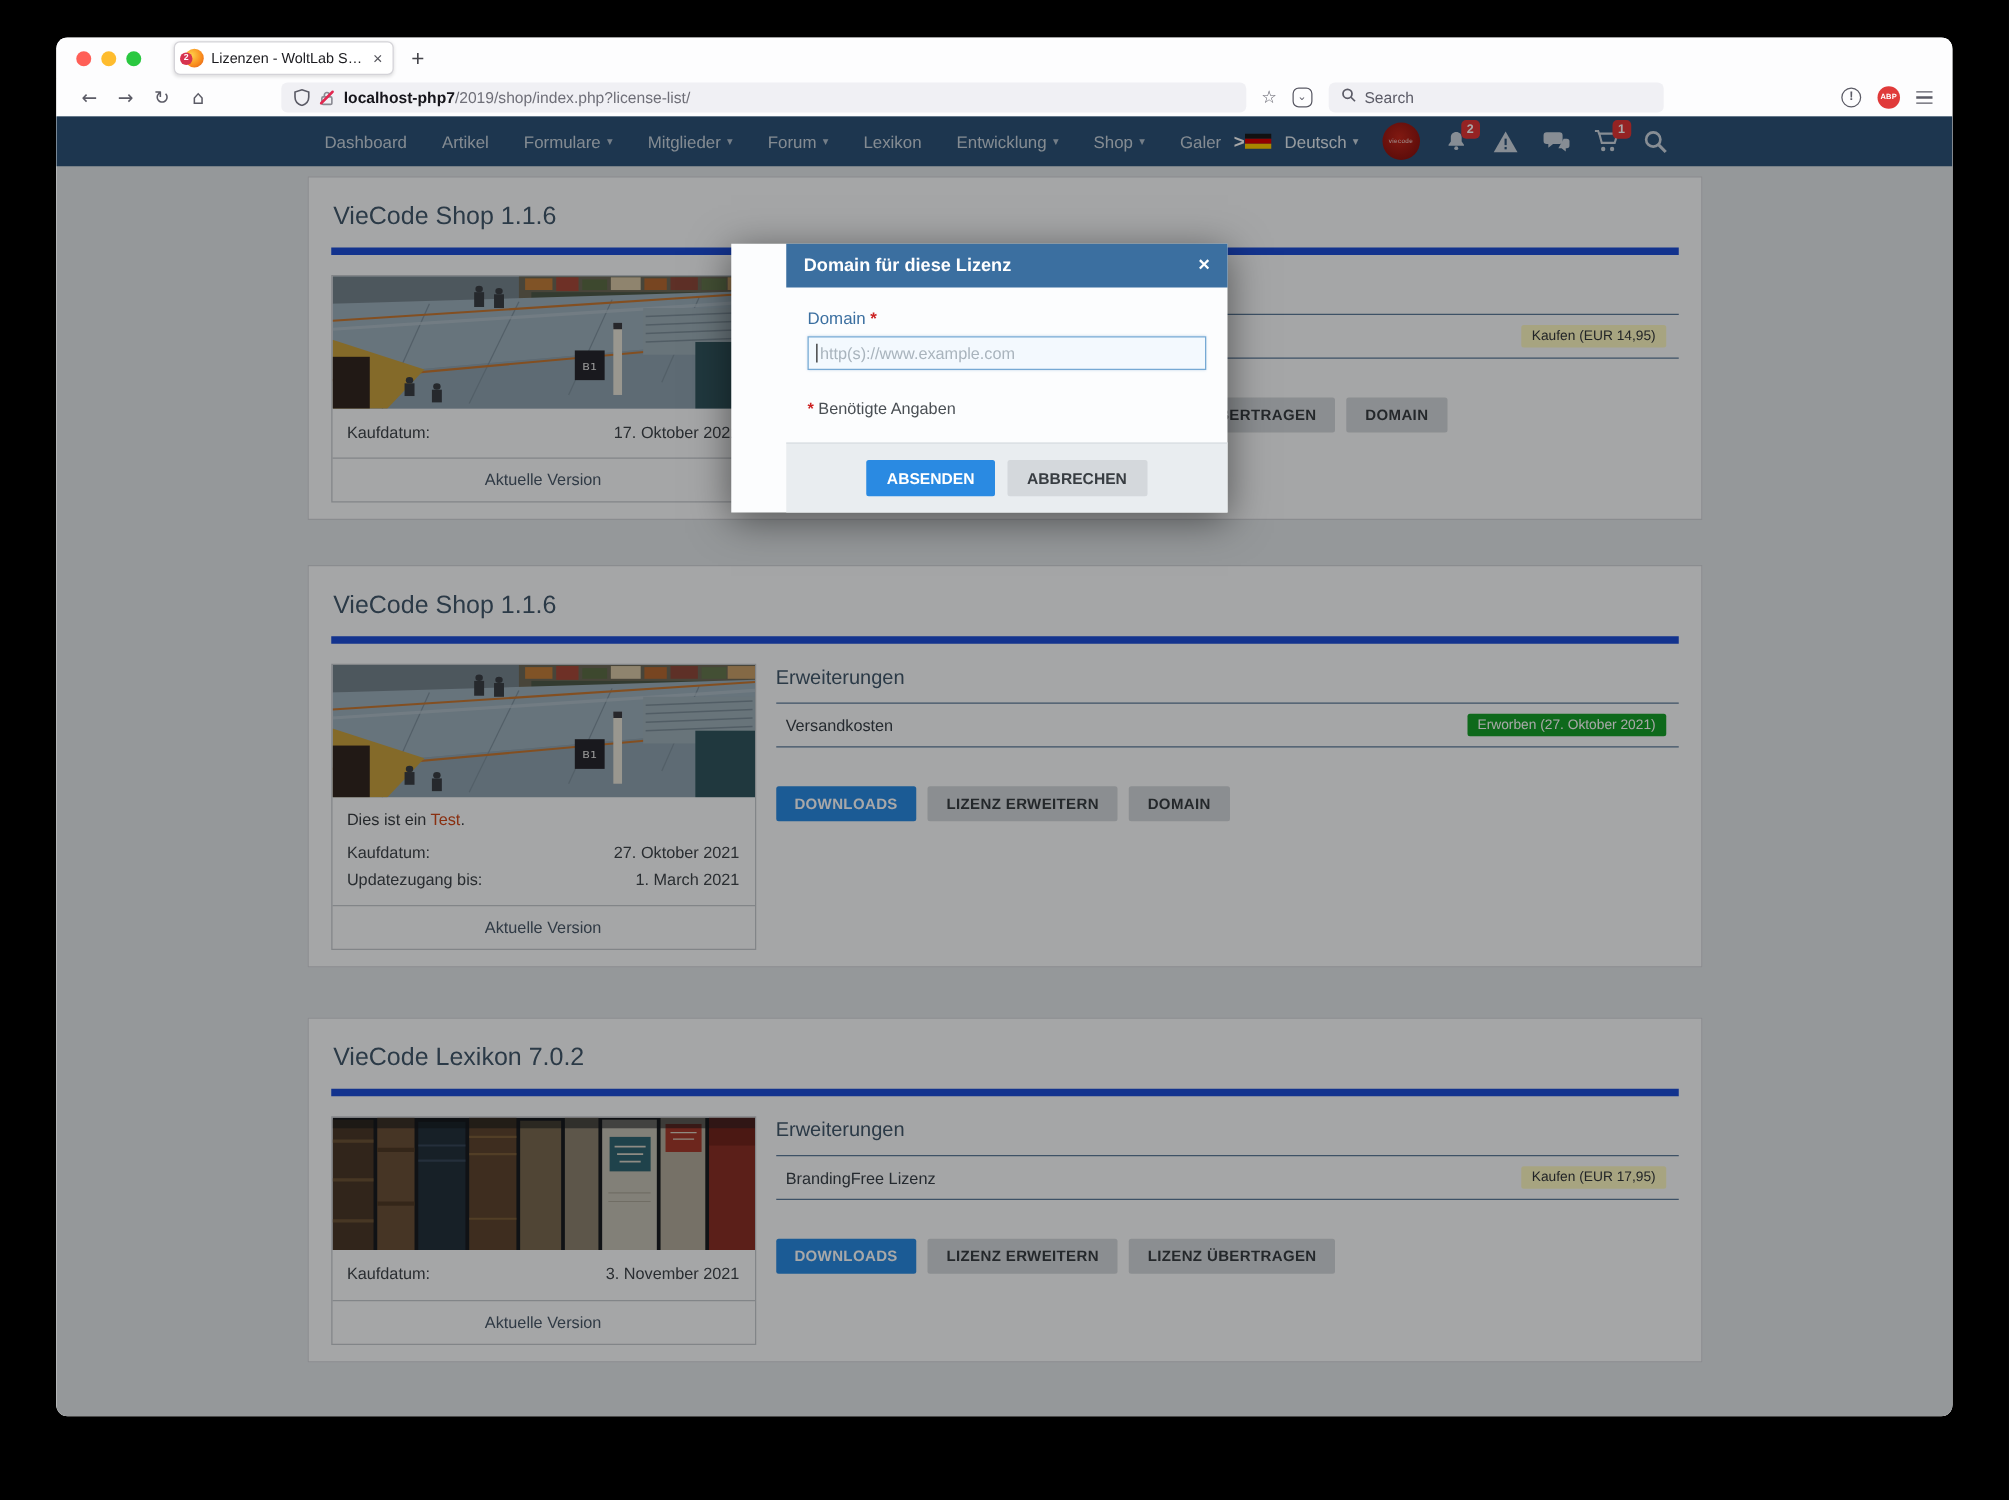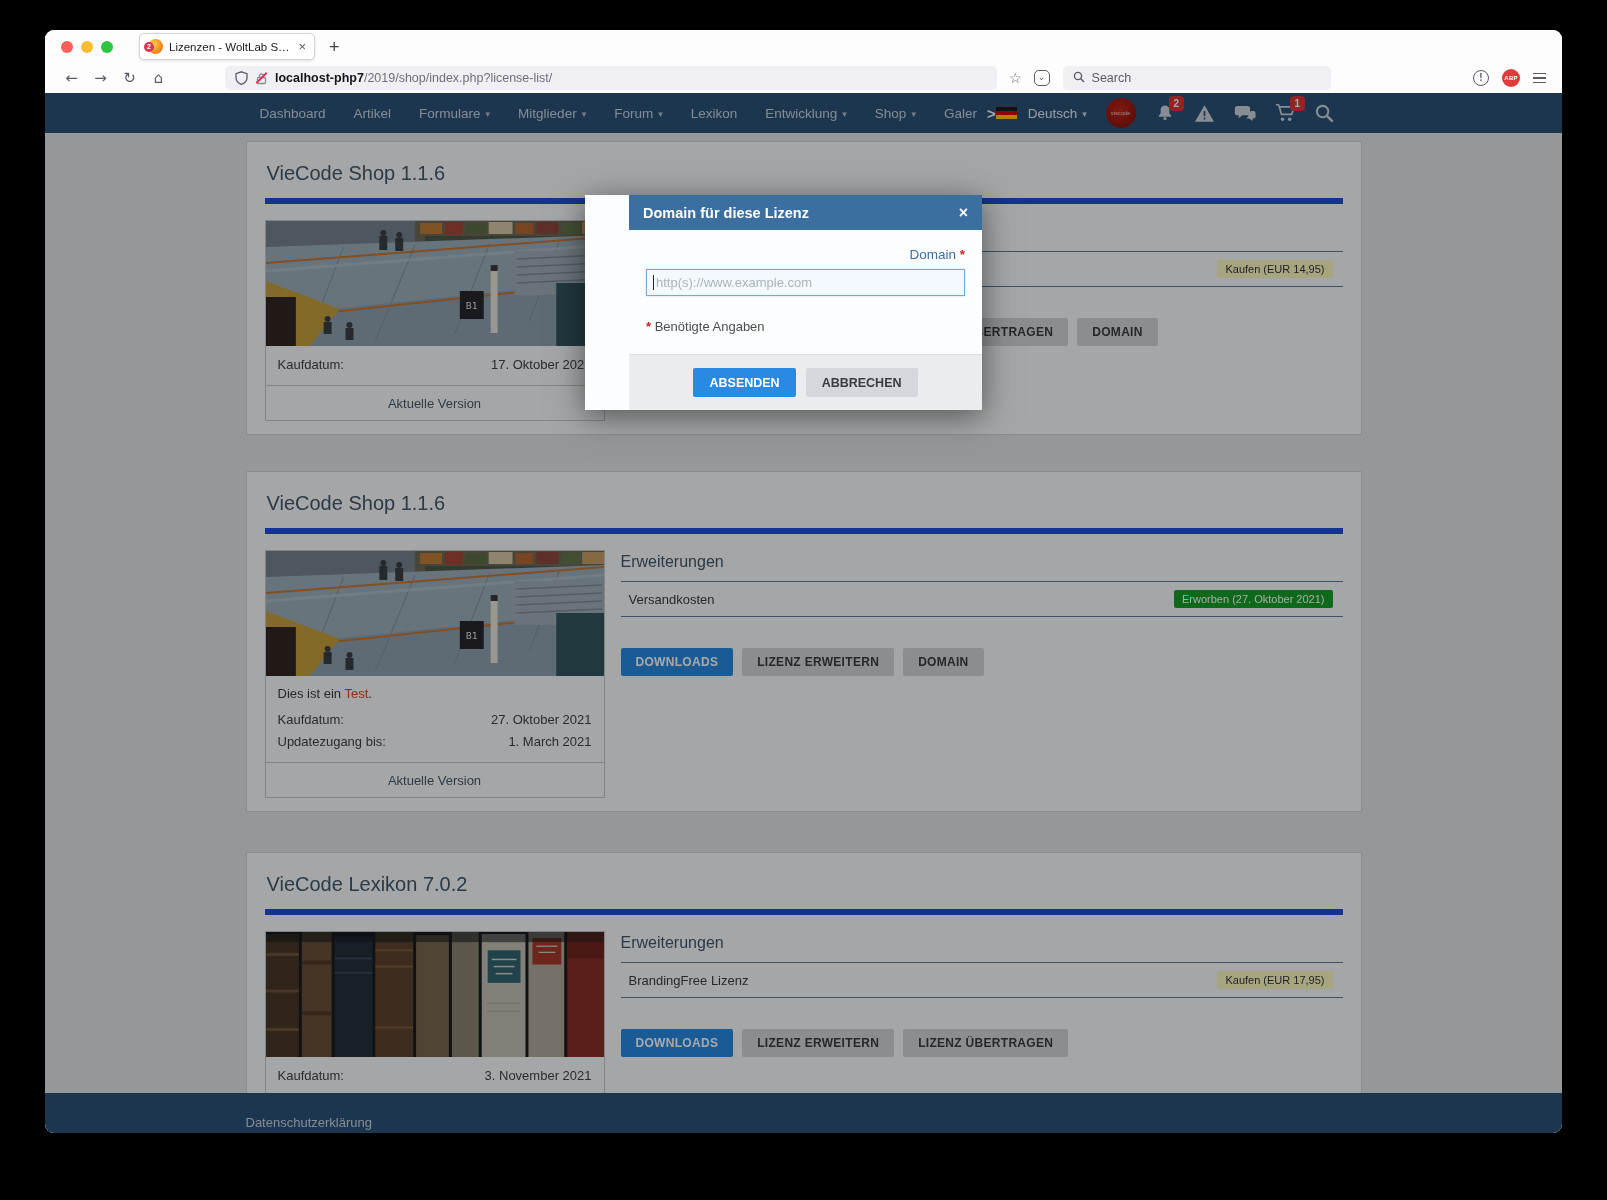--- a/index.html
+++ b/index.html
@@ -57,21 +57,21 @@
   .nicon { position:relative; color:#cdd7e1; display:flex; }
   .nbadge { position:absolute; top:-7px; right:-9px; min-width:15px; height:15px; border-radius:4px; background:var(--badge-red); color:#fff; font-size:10px; font-weight:bold; line-height:15px; text-align:center; padding:0 3px; }
 
   .main { height:960px; overflow:hidden; }
   .license { background:#fbfcfd; border:1px solid #d2d5d9; padding:18px 18px 13px; }
   .license.s1 { margin-top:8px; } .license.s2 { margin-top:36px; } .license.s3 { margin-top:40px; }
   .sec-title { font-size:20px; font-weight:400; color:#42586c; padding:2px 2px 13px; border-bottom:6px solid #1d4ed8; }
   .sec-body { display:flex; gap:16px; margin-top:16px; align-items:flex-start; }
 
   .media { width:340px; flex:none; border:1px solid #c6cacf; background:#fbfcfd; }
-  .media-img { height:125px; overflow:hidden; }
+  .media-img { height:106px; overflow:hidden; }
   .media-img svg { display:block; width:100%; height:100%; }
   .media-note { padding:10px 12px 0; font-size:13px; color:#3a3f44; }
   .media-note a { color:var(--link-orange); text-decoration:none; }
   .media-details { padding:8px 12px 10px; }
   .drow { display:flex; justify-content:space-between; font-size:13px; color:#3f454b; line-height:1.65; }
   .media-footer { border-top:1px solid #c6cacf; text-align:center; padding:8px 0; }
   .media-footer a { font-size:13px; color:#49596a; text-decoration:none; }
 
   .ext { flex:1; }
   .ext h3 { font-size:16px; font-weight:400; color:#42586c; padding:3px 0 10px; border-bottom:1px solid #5d7b9b; }
@@ -87,21 +87,21 @@
   .sitefooter { height:60px; background:var(--nav-bg); }
   .sitefooter a { display:inline-block; margin-top:22px; font-size:13px; color:#c9d4df; text-decoration:none; }
 
   
   .overlay { position:absolute; inset:0; background:rgba(0,0,0,.34); z-index:40; }
   .modal { position:absolute; left:540px; top:102px; width:397px; z-index:50; background:#fcfdfe; box-shadow:0 6px 30px rgba(0,0,0,.5);padding-left:44px; }
   .modal-header { height:35px; background:var(--modal-header); display:flex; align-items:center; padding:0 14px; }
   .modal-title { flex:1; color:#fff; font-size:14.5px; font-weight:600; }
   .modal-close { color:#fff; font-size:16px; font-weight:bold; line-height:1; }
   .modal-body { padding:17px 17px 20px; }
-  .field-label { font-size:13.5px; color:var(--modal-header);text-align:right; }
+  .field-label { font-size:13.5px; color:var(--modal-header); }
   .req { color:#c22; font-weight:bold; }
   .input-wrap { position:relative; margin-top:7px; }
   .input-wrap input { width:100%; height:27px; border:1px solid #76a9d4; background:#f3f9fe; padding:0 7px 0 9px; font-size:13px; color:#333; outline:none; box-shadow:0 0 2px rgba(70,130,190,.35); font-family:inherit; }
   .input-wrap input::placeholder { color:#a9b4bd; }
   .caret-bar { position:absolute; left:7px; top:6px; width:1px; height:15px; background:#222; }
   .req-note { margin-top:23px; font-size:13px; color:#4a4f54; }
   .modal-footer { background:#e9edf0; border-top:1px solid #d8dde1; padding:13px 0; display:flex; justify-content:center; gap:10px; }
   .mbtn { height:29px; padding:0 16px; border:none; border-radius:2px; font-size:12.5px; font-weight:bold; font-family:inherit; }
   .mbtn.submit { background:var(--accent); color:#fff; }
   .mbtn.cancel { background:#d4d8dc; color:#383d42; }
@@ -512,25 +512,20 @@
                     <button class="btn primary">DOWNLOADS</button>
                     <button class="btn">LIZENZ ERWEITERN</button>
                     <button class="btn">LIZENZ ÜBERTRAGEN</button>
                   </div>
       </div>
     </div>
   </section>
 </div>
       </main>
 
-      <footer class="sitefooter">
-        <div class="col">
-          <a href="#">Datenschutzerklärung</a>
-        </div>
-      </footer>
 
       <div class="overlay"></div>
 
       <div class="modal">
         <div class="modal-header">
           <span class="modal-title">Domain für diese Lizenz</span>
           <span class="modal-close">×</span>
         </div>
         <div class="modal-body">
           <div class="field-label"><span>Domain</span> <span class="req">*</span></div>

